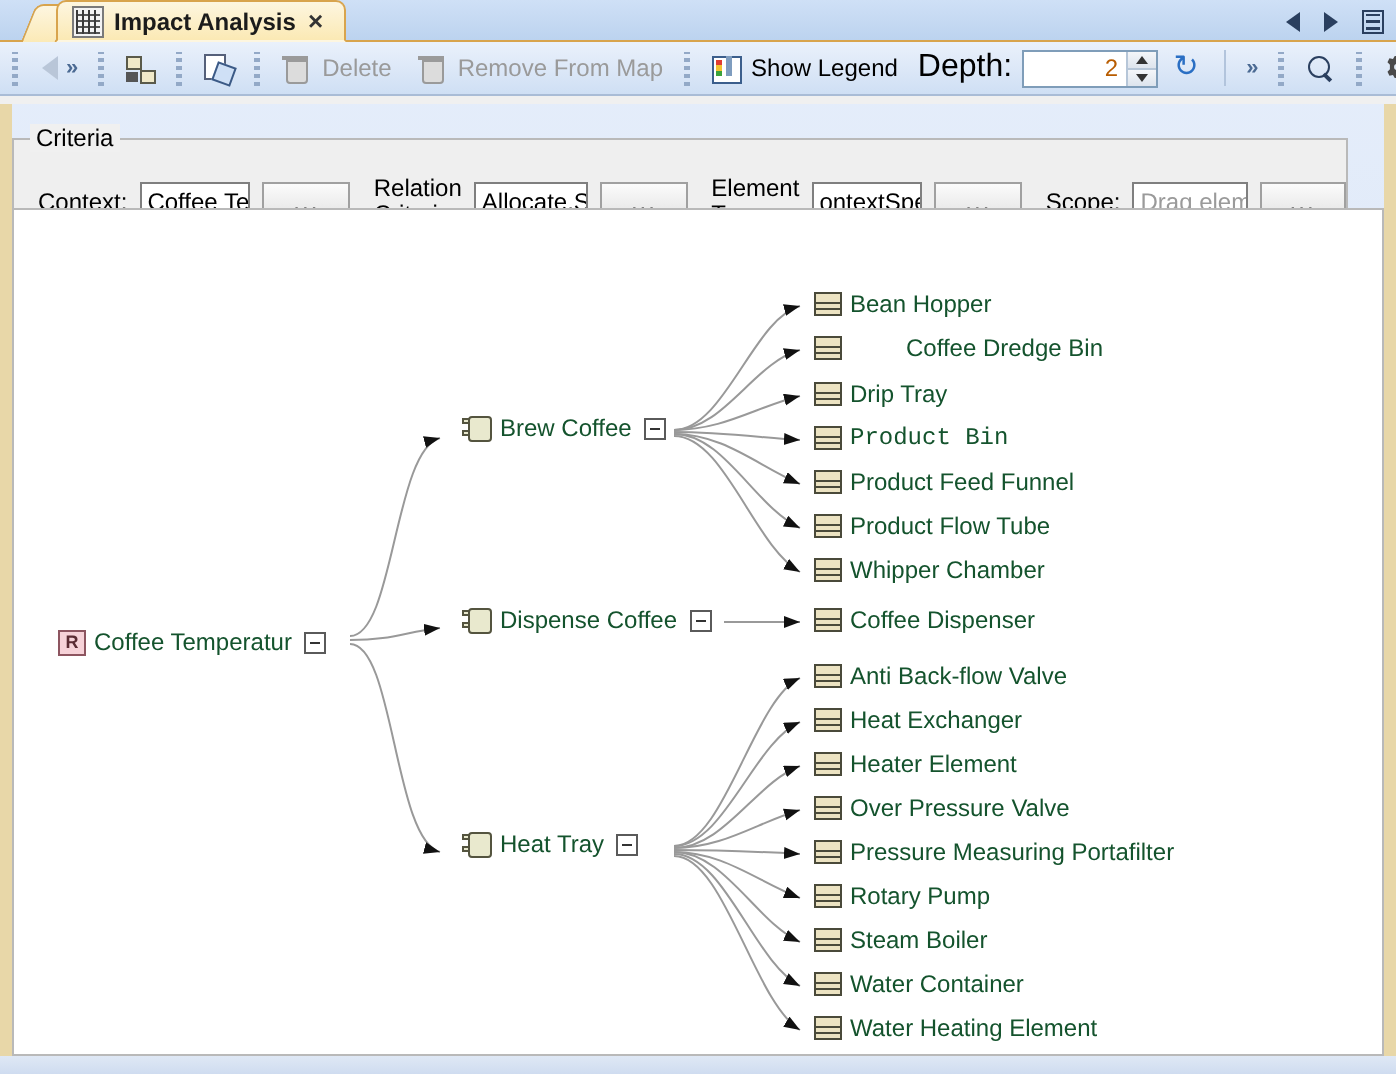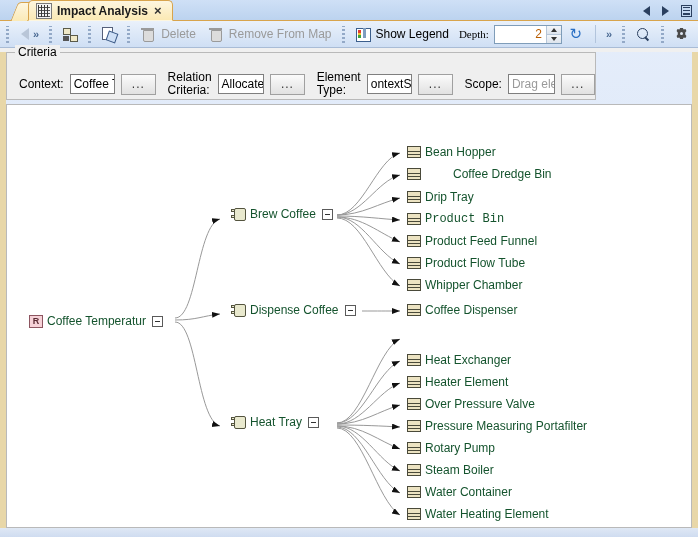--- a/index.html
+++ b/index.html
@@ -157,42 +157,42 @@
   .ic-gear::before {
     content: ""; position: absolute; left: 2px; top: 2px; width: 11px; height: 11px;
     background: #4a4a4a; border-radius: 3px;
     clip-path: polygon(38% 0,62% 0,70% 14%,86% 10%,95% 28%,84% 40%,84% 60%,95% 72%,86% 90%,70% 86%,62% 100%,38% 100%,30% 86%,14% 90%,5% 72%,16% 60%,16% 40%,5% 28%,14% 10%,30% 14%);
   }
   .ic-gear::after {
     content: ""; position: absolute; left: 6px; top: 6px; width: 3px; height: 3px;
     background: #dfe7f2; border-radius: 50%;
   }
 
-  .depth-label { margin-left: 4px; margin-right: 5px; font-size: 11px; font-family: Liberation Serif, serif; }
+  .depth-label { margin-left: 4px; margin-right: 5px; font-size: 16px; }
   .spinner {
     display: flex; align-items: stretch; height: 19px; flex: none;
     border: 1px solid #7f9db9; background: #fff; box-sizing: border-box;
   }
   .spinner input {
     width: 45px; border: 0; outline: 0; text-align: right;
     font-family: "Liberation Sans", sans-serif; font-size: 12px;
     color: #b85c00; padding-right: 4px; background: #fff;
   }
   .spin-btns { width: 14px; display: flex; flex-direction: column; border-left: 1px solid #b6c6d8; }
   .spin-btn {
     flex: 1; background: linear-gradient(#f4f6f9, #dde4ed);
     display: flex; align-items: center; justify-content: center; cursor: pointer;
   }
   .spin-btn.up::before   { content: ""; width: 0; height: 0; border-left: 3px solid transparent; border-right: 3px solid transparent; border-bottom: 4px solid #333; }
   .spin-btn.dn::before   { content: ""; width: 0; height: 0; border-left: 3px solid transparent; border-right: 3px solid transparent; border-top: 4px solid #333; }
   .spin-btn.dn { border-top: 1px solid #b6c6d8; }
 
   
   .criteria {
-    position: absolute; left: 6px; top: 52px; width: 590px; height: 48px;
+    position: absolute; left: 6px; top: 69px; width: 668px; height: 48px;
     border: 1px solid #b9b9b9; background: #efefef;
     box-sizing: border-box;
     padding-left: 40px;
   }
   .criteria-legend {
     position: absolute; left: 8px; top: -8px; background: #f0f0f0;
     padding: 0 3px; font-size: 12px; color: #000;
   }
   .crit-row {
     position: absolute; left: 0; top: 14px; width: 100%; height: 34px;
@@ -471,20 +471,24 @@
     <div class="node" style="left:400px; top:173px;">
       <span class="ico-blk"></span>
       <span class="node-label">Whipper Chamber</span>
     </div>
 
     <div class="node" style="left:400px; top:198px;">
       <span class="ico-blk"></span>
       <span class="node-label">Coffee Dispenser</span>
     </div>
 
+    <div class="node" style="left:400px; top:226px;">
+      <span class="ico-blk"></span>
+      <span class="node-label">Anti Back-flow Valve</span>
+    </div>
     <div class="node" style="left:400px; top:248px;">
       <span class="ico-blk"></span>
       <span class="node-label">Heat Exchanger</span>
     </div>
     <div class="node" style="left:400px; top:270px;">
       <span class="ico-blk"></span>
       <span class="node-label">Heater Element</span>
     </div>
     <div class="node" style="left:400px; top:292px;">
       <span class="ico-blk"></span>

